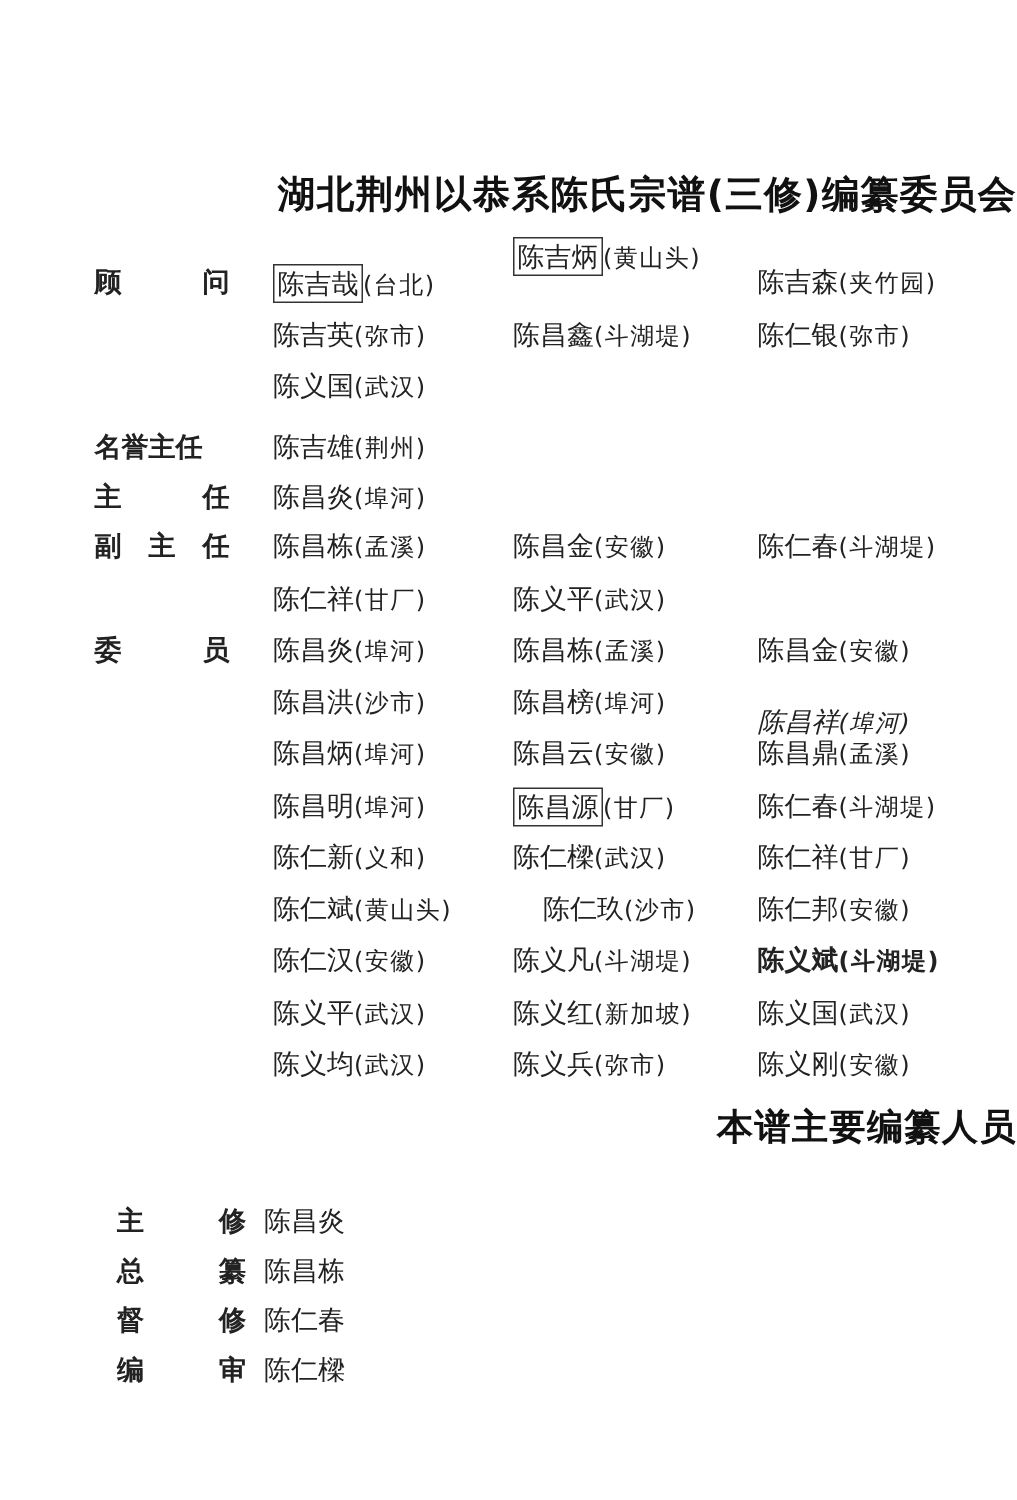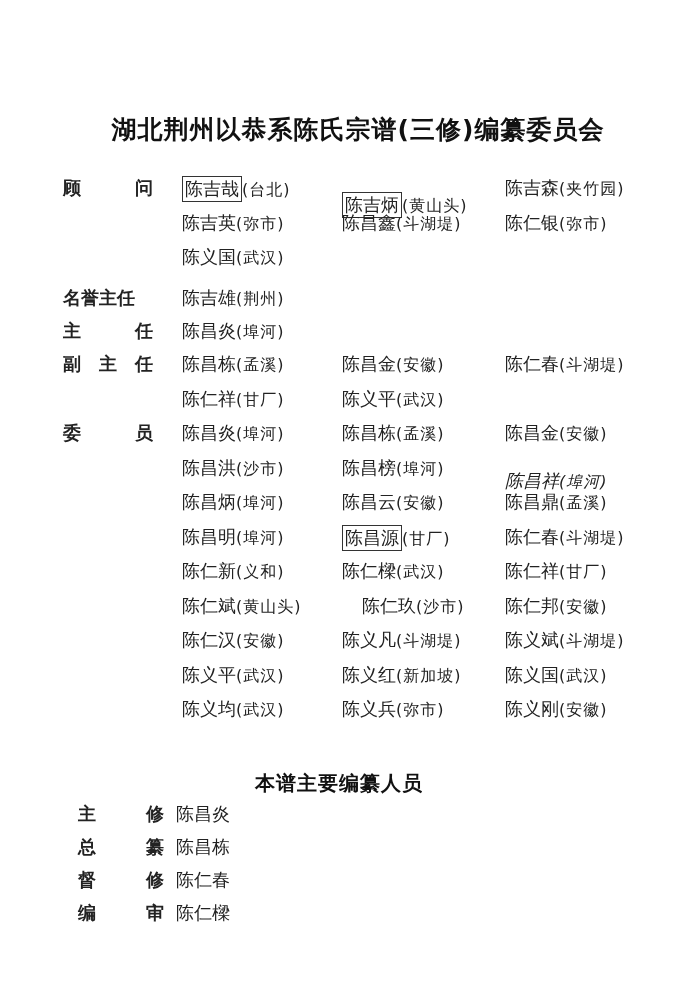--- a/index.html
+++ b/index.html
@@ -1,25 +1,25 @@
 <!DOCTYPE html>
 <html><head>
 <meta charset="utf-8">
 <style>
   html, body { margin: 0; padding: 0; }
   body {
     width: 678px; height: 1000px; background: #ffffff; position: relative;
     font-family: "DejaVu Sans", sans-serif; color: #1a1a1a; overflow: hidden;
   }
   .title {
-    position: absolute; left: 0; width: 678px; text-align: center;
+    position: absolute; left: 0; width: 678px; text-align: right;
     font-weight: bold; font-size: 25px; letter-spacing: 1px; color: #111;
   }
   #t1 { top: 113px; padding-left: 38px; box-sizing: border-box; }
-  #t2 { top: 770px; font-size: 20px; }
+  #t2 { top: 735px; font-size: 24px; }
   .label {
     position: absolute; left: 63px; font-size: 18px; font-weight: bold; color: #222;
     display: flex; justify-content: space-between; width: 90px;
   }
   .label.wide { width: 82px; }
   .entry { position: absolute; font-size: 18px; white-space: nowrap; color: #222; }
   .entry .nm { display: inline-block; margin-left: 16px; }
   .entry .nm.boxed { border: 1px solid #333; padding: 0 2px; }
   .entry .pl { font-size: 16px; letter-spacing: 1px; }
   .staff-row { position: absolute; left: 78px; font-size: 18px; display: flex; color:#222; }
@@ -30,21 +30,21 @@
 </head>
 <body>
 
 <div id="t1" class="title">湖北荆州以恭系陈氏宗谱(三修)编纂委员会</div>
 <div id="committee">
     <div class="label" style="top: 176px;">
       <span>顾</span>
       <span>问</span>
     </div>
     <div class="entry" style="left: 166px; top: 176px;"><span class="nm boxed">陈吉哉</span><span class="pl">(台北)</span></div>
-    <div class="entry" style="left: 326px; top: 192px; text-align: center;"><span class="nm boxed">陈吉炳</span><span class="pl">(黄山头)</span></div>
+    <div class="entry" style="left: 326px; top: 158px; text-align: center;"><span class="nm boxed">陈吉炳</span><span class="pl">(黄山头)</span></div>
     <div class="entry" style="left: 489px; top: 176px;"><span class="nm">陈吉森</span><span class="pl">(夹竹园)</span></div>
     <div class="entry" style="left: 166px; top: 210.5px;"><span class="nm">陈吉英</span><span class="pl">(弥市)</span></div>
     <div class="entry" style="left: 326px; top: 210.5px;"><span class="nm">陈昌鑫</span><span class="pl">(斗湖堤)</span></div>
     <div class="entry" style="left: 489px; top: 210.5px; text-align: center;"><span class="nm">陈仁银</span><span class="pl">(弥市)</span></div>
     <div class="entry" style="left: 166px; top: 245px;"><span class="nm">陈义国</span><span class="pl">(武汉)</span></div>
     <div class="label wide" style="top: 286px;">
       <span>名誉主任</span>
     </div>
     <div class="entry" style="left: 166px; top: 286px;"><span class="nm">陈吉雄</span><span class="pl">(荆州)</span></div>
     <div class="label" style="top: 319px;">
@@ -79,21 +79,21 @@
     <div class="entry" style="left: 326px; top: 524.5px;"><span class="nm boxed">陈昌源</span><span class="pl">(甘厂)</span></div>
     <div class="entry" style="left: 489px; top: 524.5px;"><span class="nm">陈仁春</span><span class="pl">(斗湖堤)</span></div>
     <div class="entry" style="left: 166px; top: 559px;"><span class="nm">陈仁新</span><span class="pl">(义和)</span></div>
     <div class="entry" style="left: 326px; top: 559px;"><span class="nm">陈仁樑</span><span class="pl">(武汉)</span></div>
     <div class="entry" style="left: 489px; top: 559px;"><span class="nm">陈仁祥</span><span class="pl">(甘厂)</span></div>
     <div class="entry" style="left: 166px; top: 593.5px;"><span class="nm">陈仁斌</span><span class="pl">(黄山头)</span></div>
     <div class="entry" style="left: 346px; top: 593.5px;"><span class="nm">陈仁玖</span><span class="pl">(沙市)</span></div>
     <div class="entry" style="left: 489px; top: 593.5px;"><span class="nm">陈仁邦</span><span class="pl">(安徽)</span></div>
     <div class="entry" style="left: 166px; top: 628px;"><span class="nm">陈仁汉</span><span class="pl">(安徽)</span></div>
     <div class="entry" style="left: 326px; top: 628px;"><span class="nm">陈义凡</span><span class="pl">(斗湖堤)</span></div>
-    <div class="entry" style="left: 489px; top: 628px;"><span class="nm">陈义斌</span><span class="pl">(斗湖堤)</span></div>
+    <div class="entry" style="left: 489px; top: 628px; font-weight: bold;"><span class="nm">陈义斌</span><span class="pl">(斗湖堤)</span></div>
     <div class="entry" style="left: 166px; top: 662.5px;"><span class="nm">陈义平</span><span class="pl">(武汉)</span></div>
     <div class="entry" style="left: 326px; top: 662.5px;"><span class="nm">陈义红</span><span class="pl">(新加坡)</span></div>
     <div class="entry" style="left: 489px; top: 662.5px;"><span class="nm">陈义国</span><span class="pl">(武汉)</span></div>
     <div class="entry" style="left: 166px; top: 697px;"><span class="nm">陈义均</span><span class="pl">(武汉)</span></div>
     <div class="entry" style="left: 326px; top: 697px;"><span class="nm">陈义兵</span><span class="pl">(弥市)</span></div>
     <div class="entry" style="left: 489px; top: 697px;"><span class="nm">陈义刚</span><span class="pl">(安徽)</span></div>
   </div>
 <div id="t2" class="title">本谱主要编纂人员</div>
 <div id="staff">
     <div class="staff-row" style="top: 802px;">

